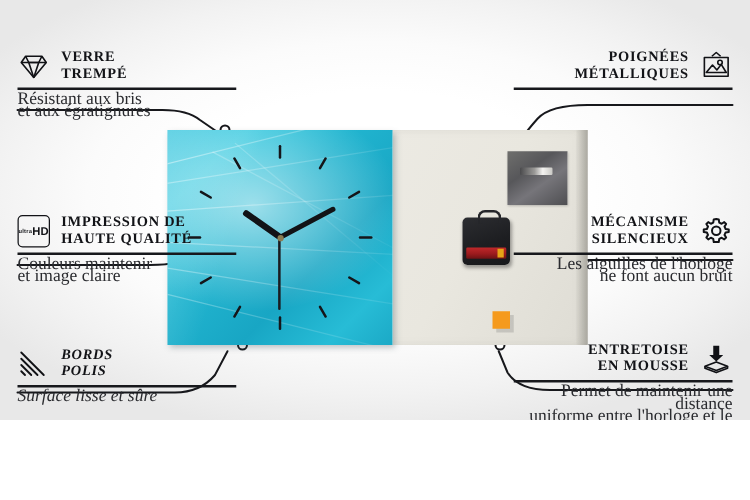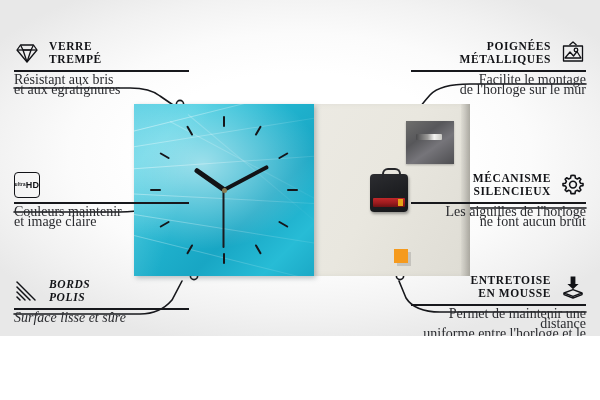--- a/index.html
+++ b/index.html
@@ -367,21 +367,21 @@
 
   <div class="feature left" style="top:172px;">
     <div class="f-head">
       <span class="f-icon">
         <span class="hd-badge">
           <span class="u">ultra</span>
           <span class="h">HD</span>
         </span>
       </span>
       <span class="f-title">
-        <br>
+        <span>IMPRESSION DE</span><br><span>HAUTE QUALITÉ</span>
       </span>
     </div>
     <div class="f-rule"></div>
     <div class="f-desc">
       <span>Couleurs maintenir</span><br><span>et image claire</span>
     </div>
   </div>
 
   <div class="feature left" style="top:278px;font-style:italic;">
     <div class="f-head">
@@ -415,23 +415,20 @@
           <path d="M5 18 L10 12 L13.5 16 L17 11.5 L21 18 Z"></path>
           <circle cx="16" cy="10" r="1.8"></circle>
             </g>
           </svg>
       </span>
       <span class="f-title">
         <span>POIGNÉES</span><br><span>MÉTALLIQUES</span>
       </span>
     </div>
     <div class="f-rule"></div>
-    <div class="f-desc">
-      <span>Facilite le montage</span><br><span>de l'horloge sur le mur</span>
-    </div>
   </div>
 
   <div class="feature right" style="top:274px;">
     <div class="f-head">
       <span class="f-icon">
         <svg viewBox="0 0 26 26">
             <g fill="none" stroke="currentColor" stroke-width="1.4" stroke-linejoin="round">
           <path d="M10.6 2.5 H15.4 V10 H18.6 L13 15.2 L7.4 10 H10.6 Z" fill="currentColor" stroke="none"></path>
           <path d="M13 15.6 L4 19 L13 22.4 L22 19 Z"></path>
           <path d="M4 19 L4 20.6 L13 24 L22 20.6 L22 19"></path>

